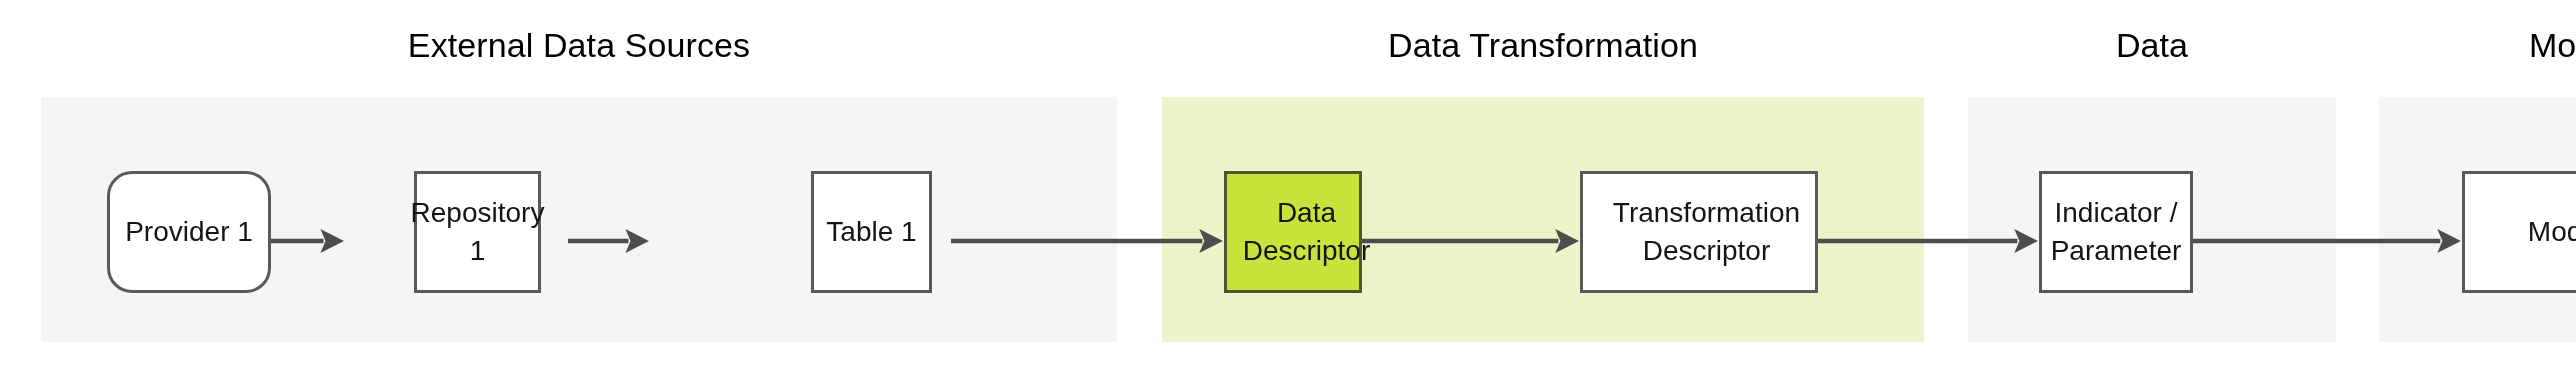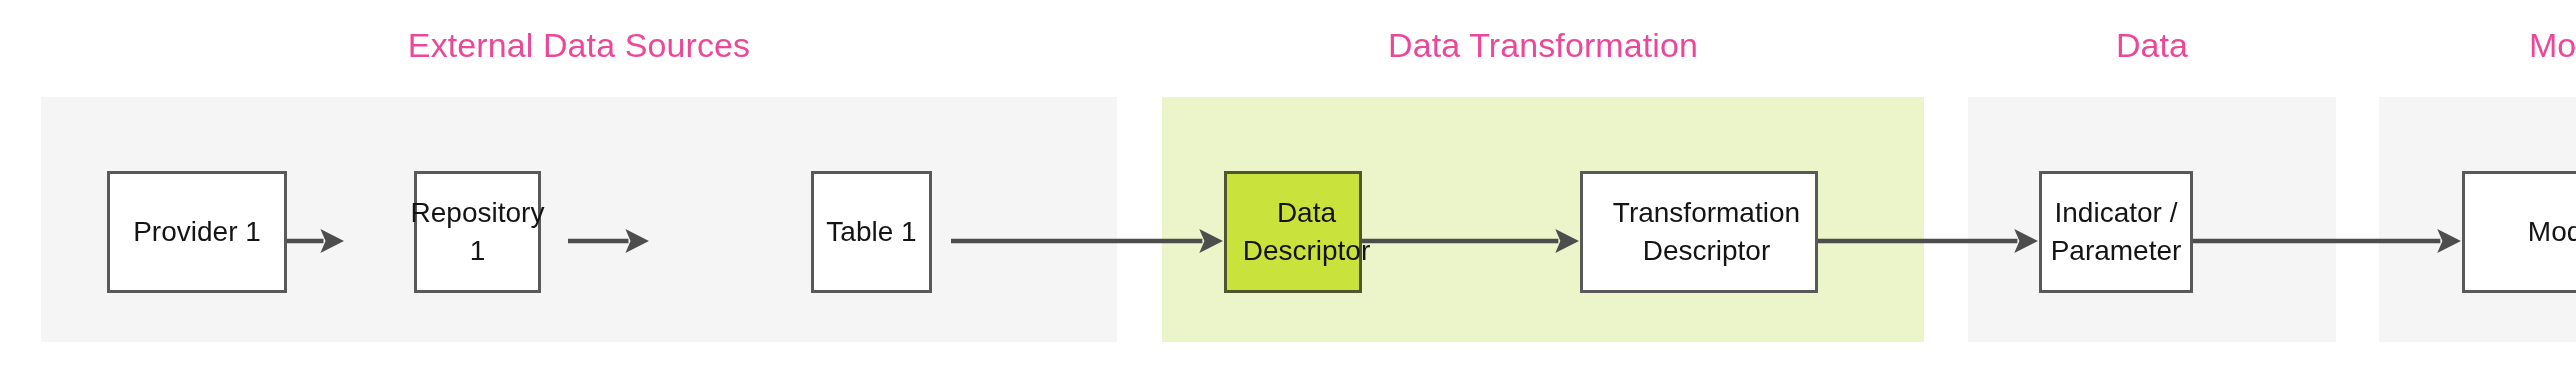--- a/index.html
+++ b/index.html
@@ -21,21 +21,21 @@
     height: 376px;
     background: #ffffff;
   }
 
   
   .group-title {
     position: absolute;
     text-align: center;
     font-size: 34px;
     font-weight: 400;
-    color: #ec4899;
+    color: #000000;
     letter-spacing: 0.1px;
     white-space: nowrap;
     line-height: 1;
     top: 28px;
   }
 
   
   .group-panel {
     position: absolute;
     top: 97px;
@@ -142,21 +142,21 @@
     </svg>
   </div>
 
   <div class="arrow" style="left:2192px; width:270px;">
     <svg viewBox="0 0 524 58" preserveAspectRatio="none">
       <line x1="0" y1="29" x2="482" y2="29" stroke="#4d4d4d" stroke-width="9"></line>
       <polygon points="476,6 522,29 476,52 486,29" fill="#4d4d4d"></polygon>
     </svg>
   </div>
 
-  <div class="node" style="left:107px;  width:180px;">
+  <div class="node" style="left:107px;  width:164px;border-radius:25px;">
     <span class="node-label">Provider 1</span>
   </div>
 
   <div class="node" style="left:414px;  width:127px;">
     <span class="node-label">Repository 1</span>
   </div>
 
   <div class="node" style="left:811px; width:121px;">
     <span class="node-label">Table 1</span>
   </div>

